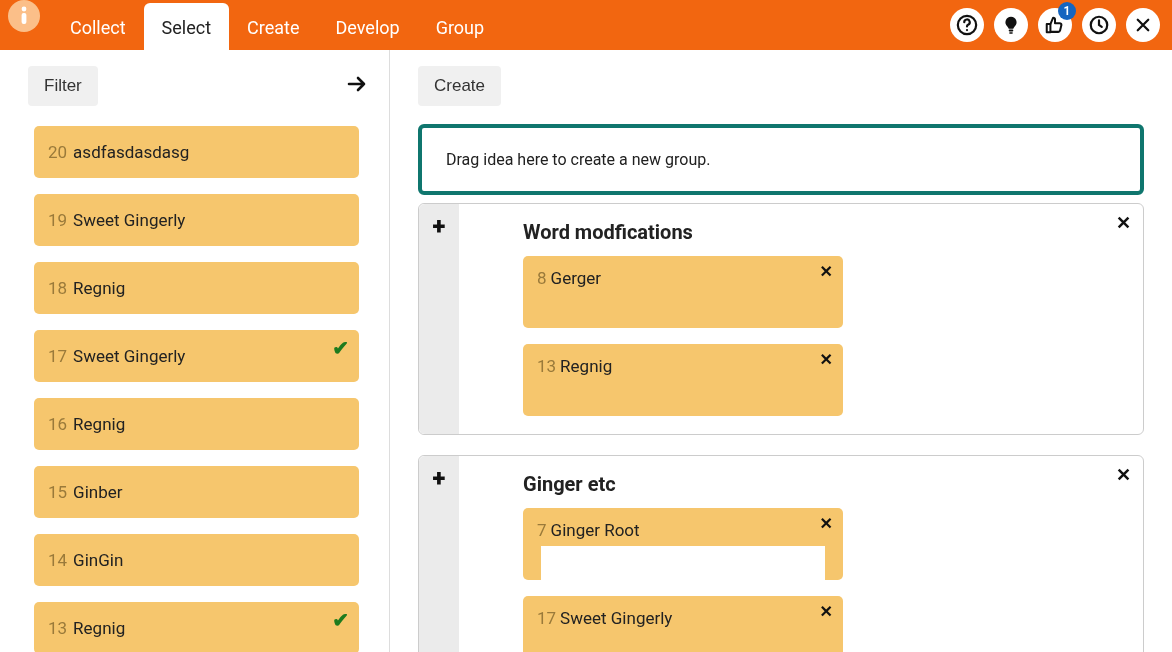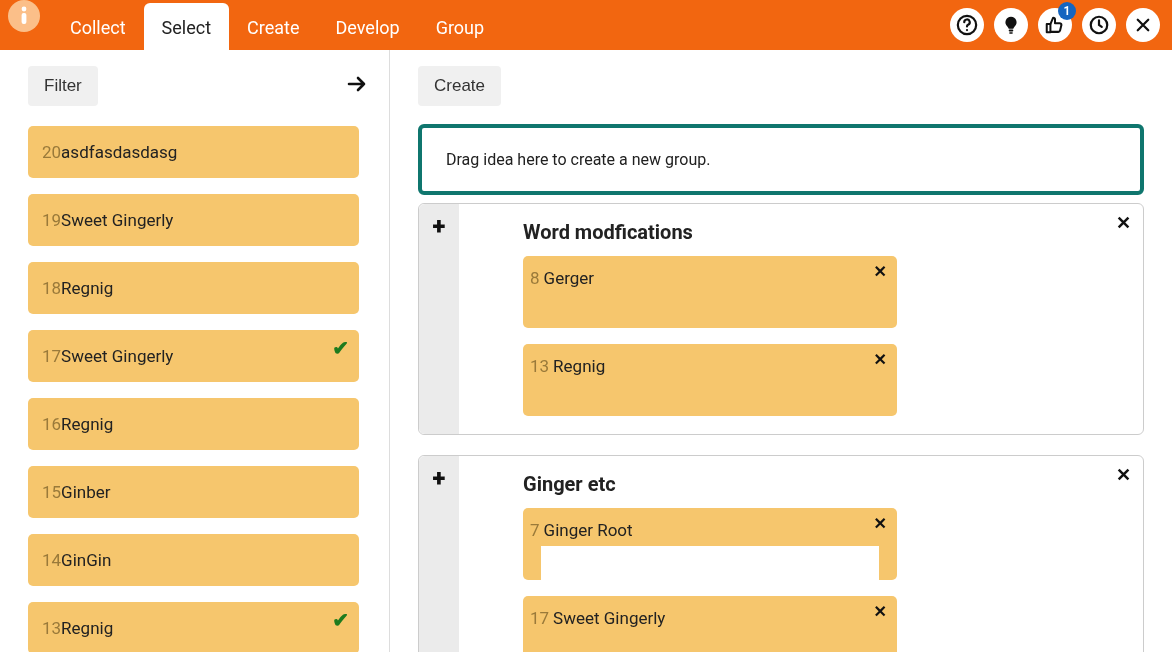--- a/index.html
+++ b/index.html
@@ -138,22 +138,24 @@
   .idea-list::-webkit-scrollbar-thumb { background: #c2c2c2; border-radius: 0; }
   .idea-list::-webkit-scrollbar-button { height: 17px; background:#f0f0f0; }
 
   .idea-item {
     background: #f6c66d;
     border-radius: 5px;
     padding: 16px 14px;
     font-size: 17px;
     display: flex;
     align-items: flex-end;
+    gap: 6px;
     position: relative;
     cursor: grab;
+    margin-left: 6px;
   }
   .idea-num { color: #9a7a3a; }
   .idea-text { color: #222; }
   .check {
     position: absolute;
     top: 6px; right: 10px;
     color: #1e7b1e;
     font-size: 20px;
     font-weight: 900;
   }
@@ -227,23 +229,23 @@
     color: #111;
   }
   .cards {
     display: flex;
     flex-wrap: wrap;
     gap: 16px;
   }
   .card {
     background: #f6c66d;
     border-radius: 5px;
-    width: 374px;
+    width: 320px;
     min-height: 72px;
-    padding: 12px 7px;
+    padding: 12px 14px;
     font-size: 17px;
     position: relative;
     cursor: grab;
   }
   .card .idea-num { color: #9a7a3a; margin-right: 4px; }
   .card-close {
     position: absolute;
     top: 6px; right: 10px;
     font-size: 16px;
     font-weight: 900;

